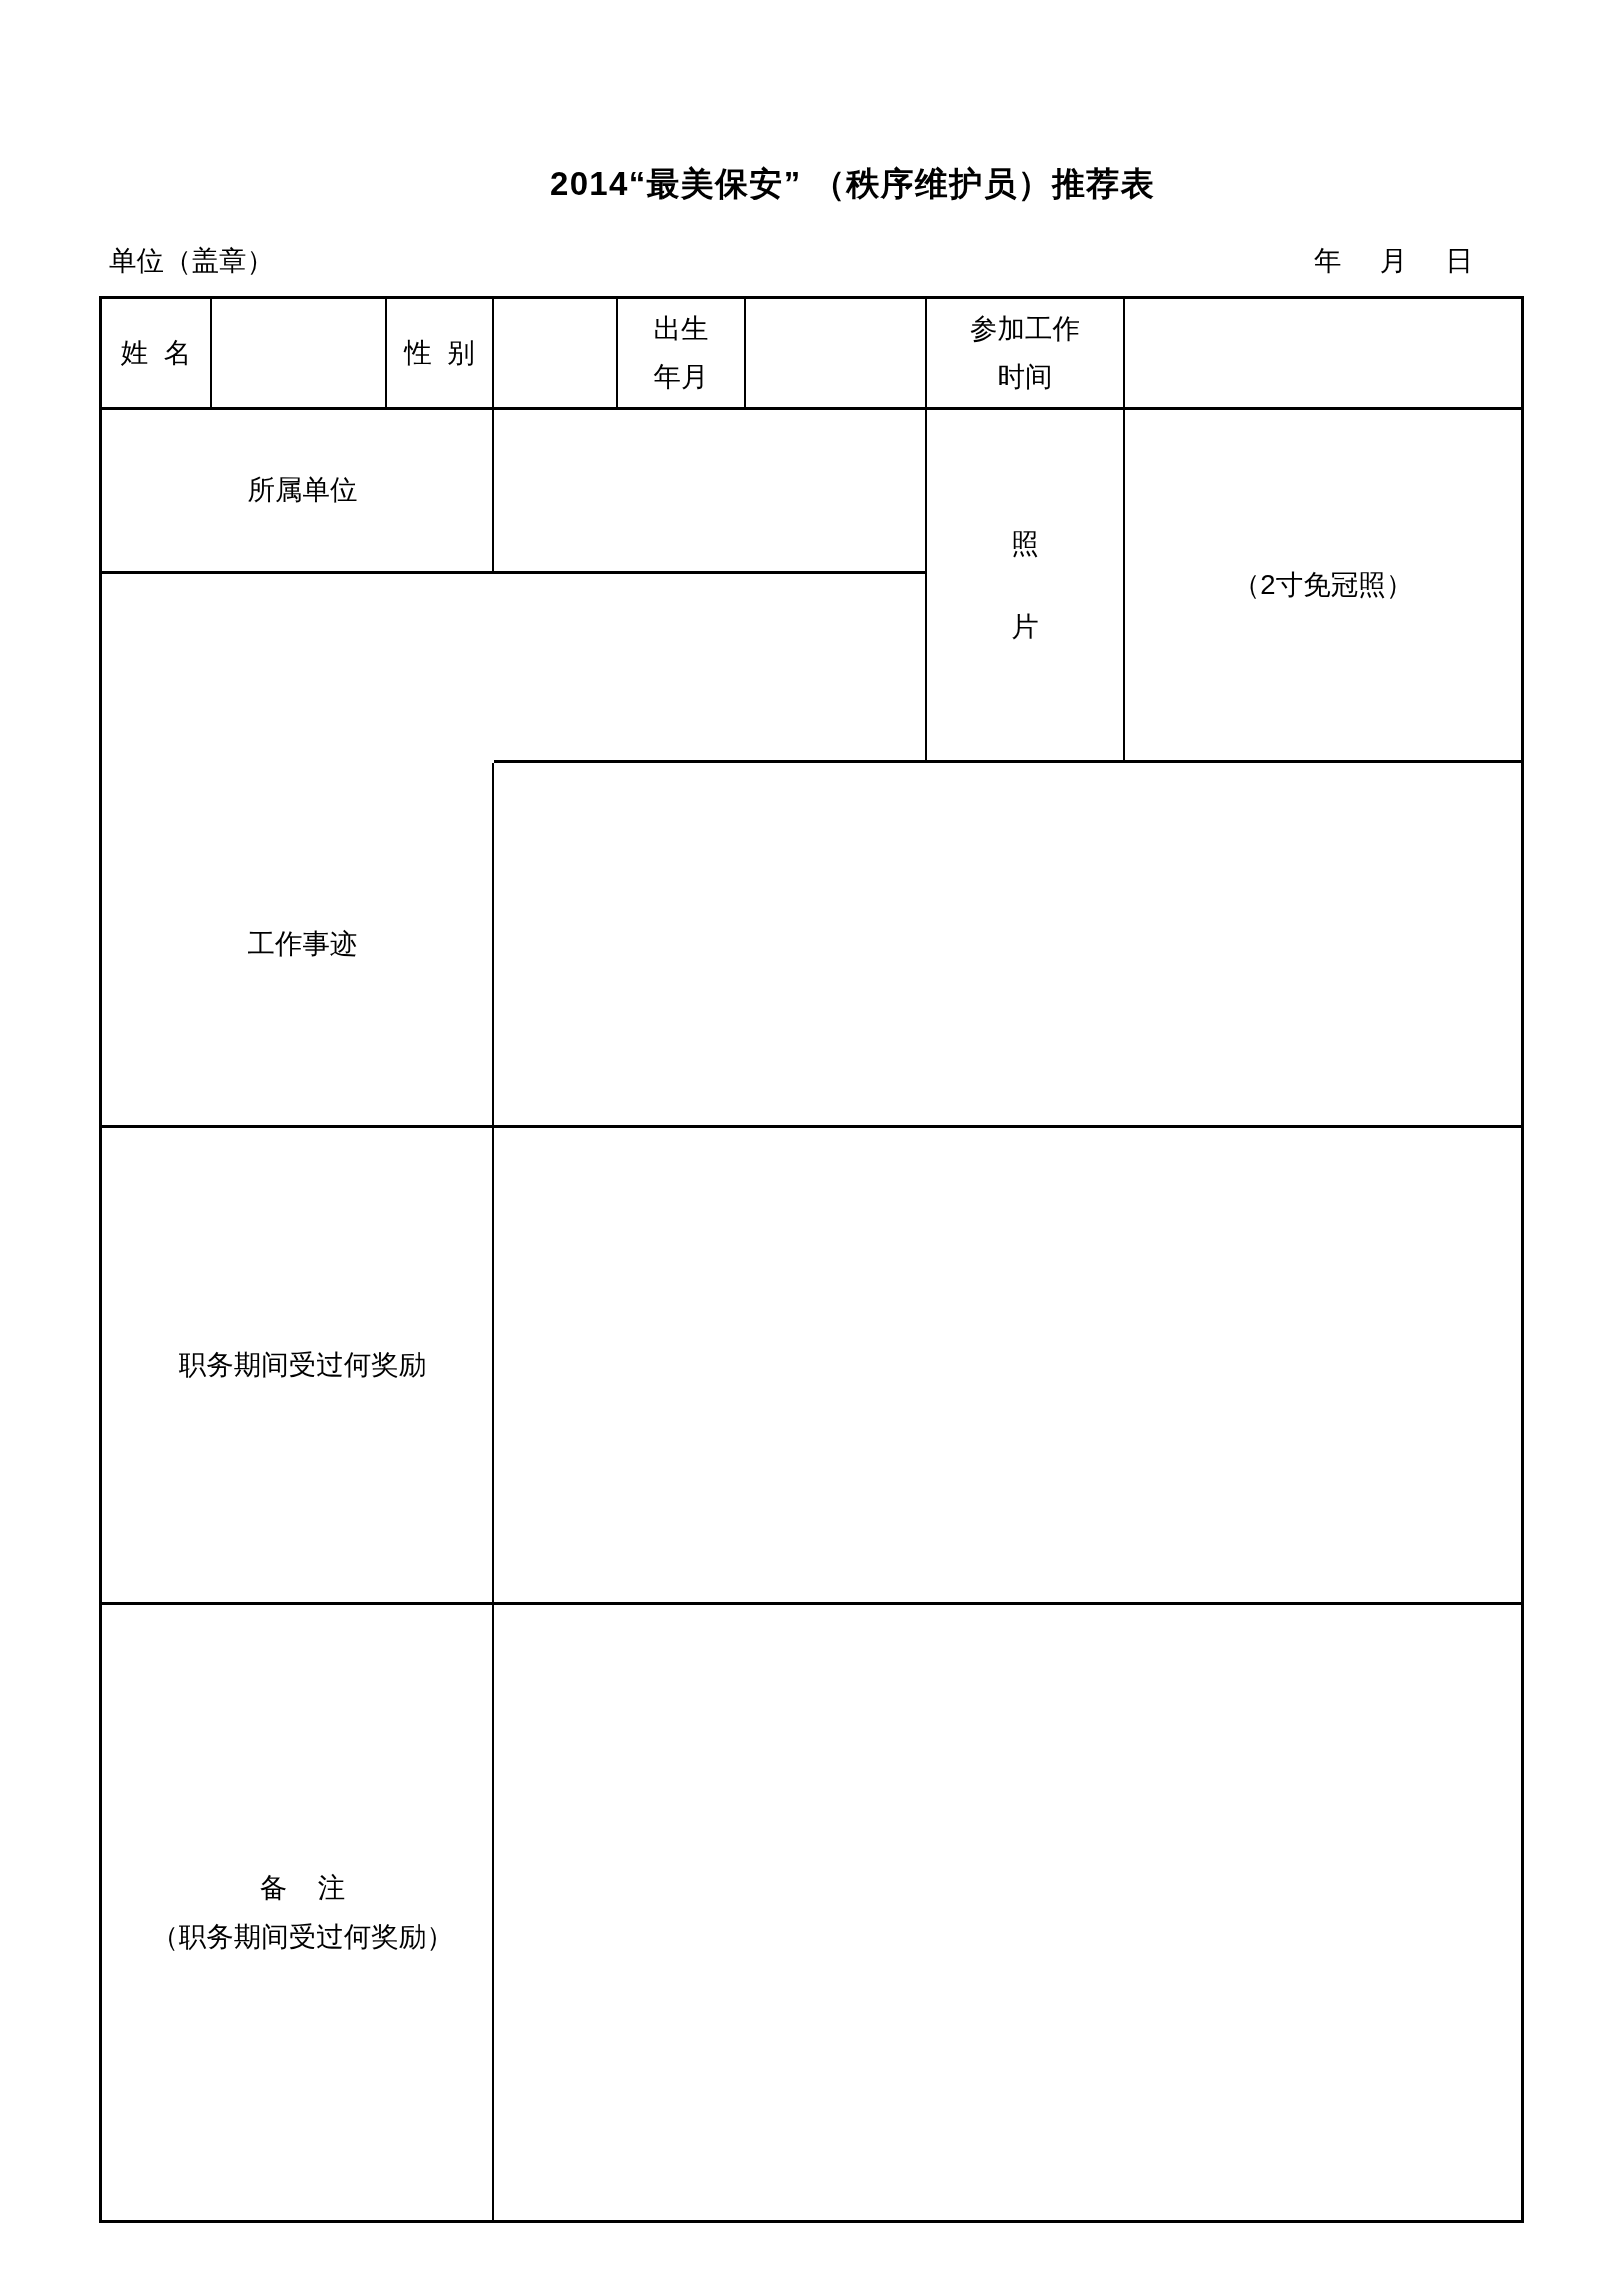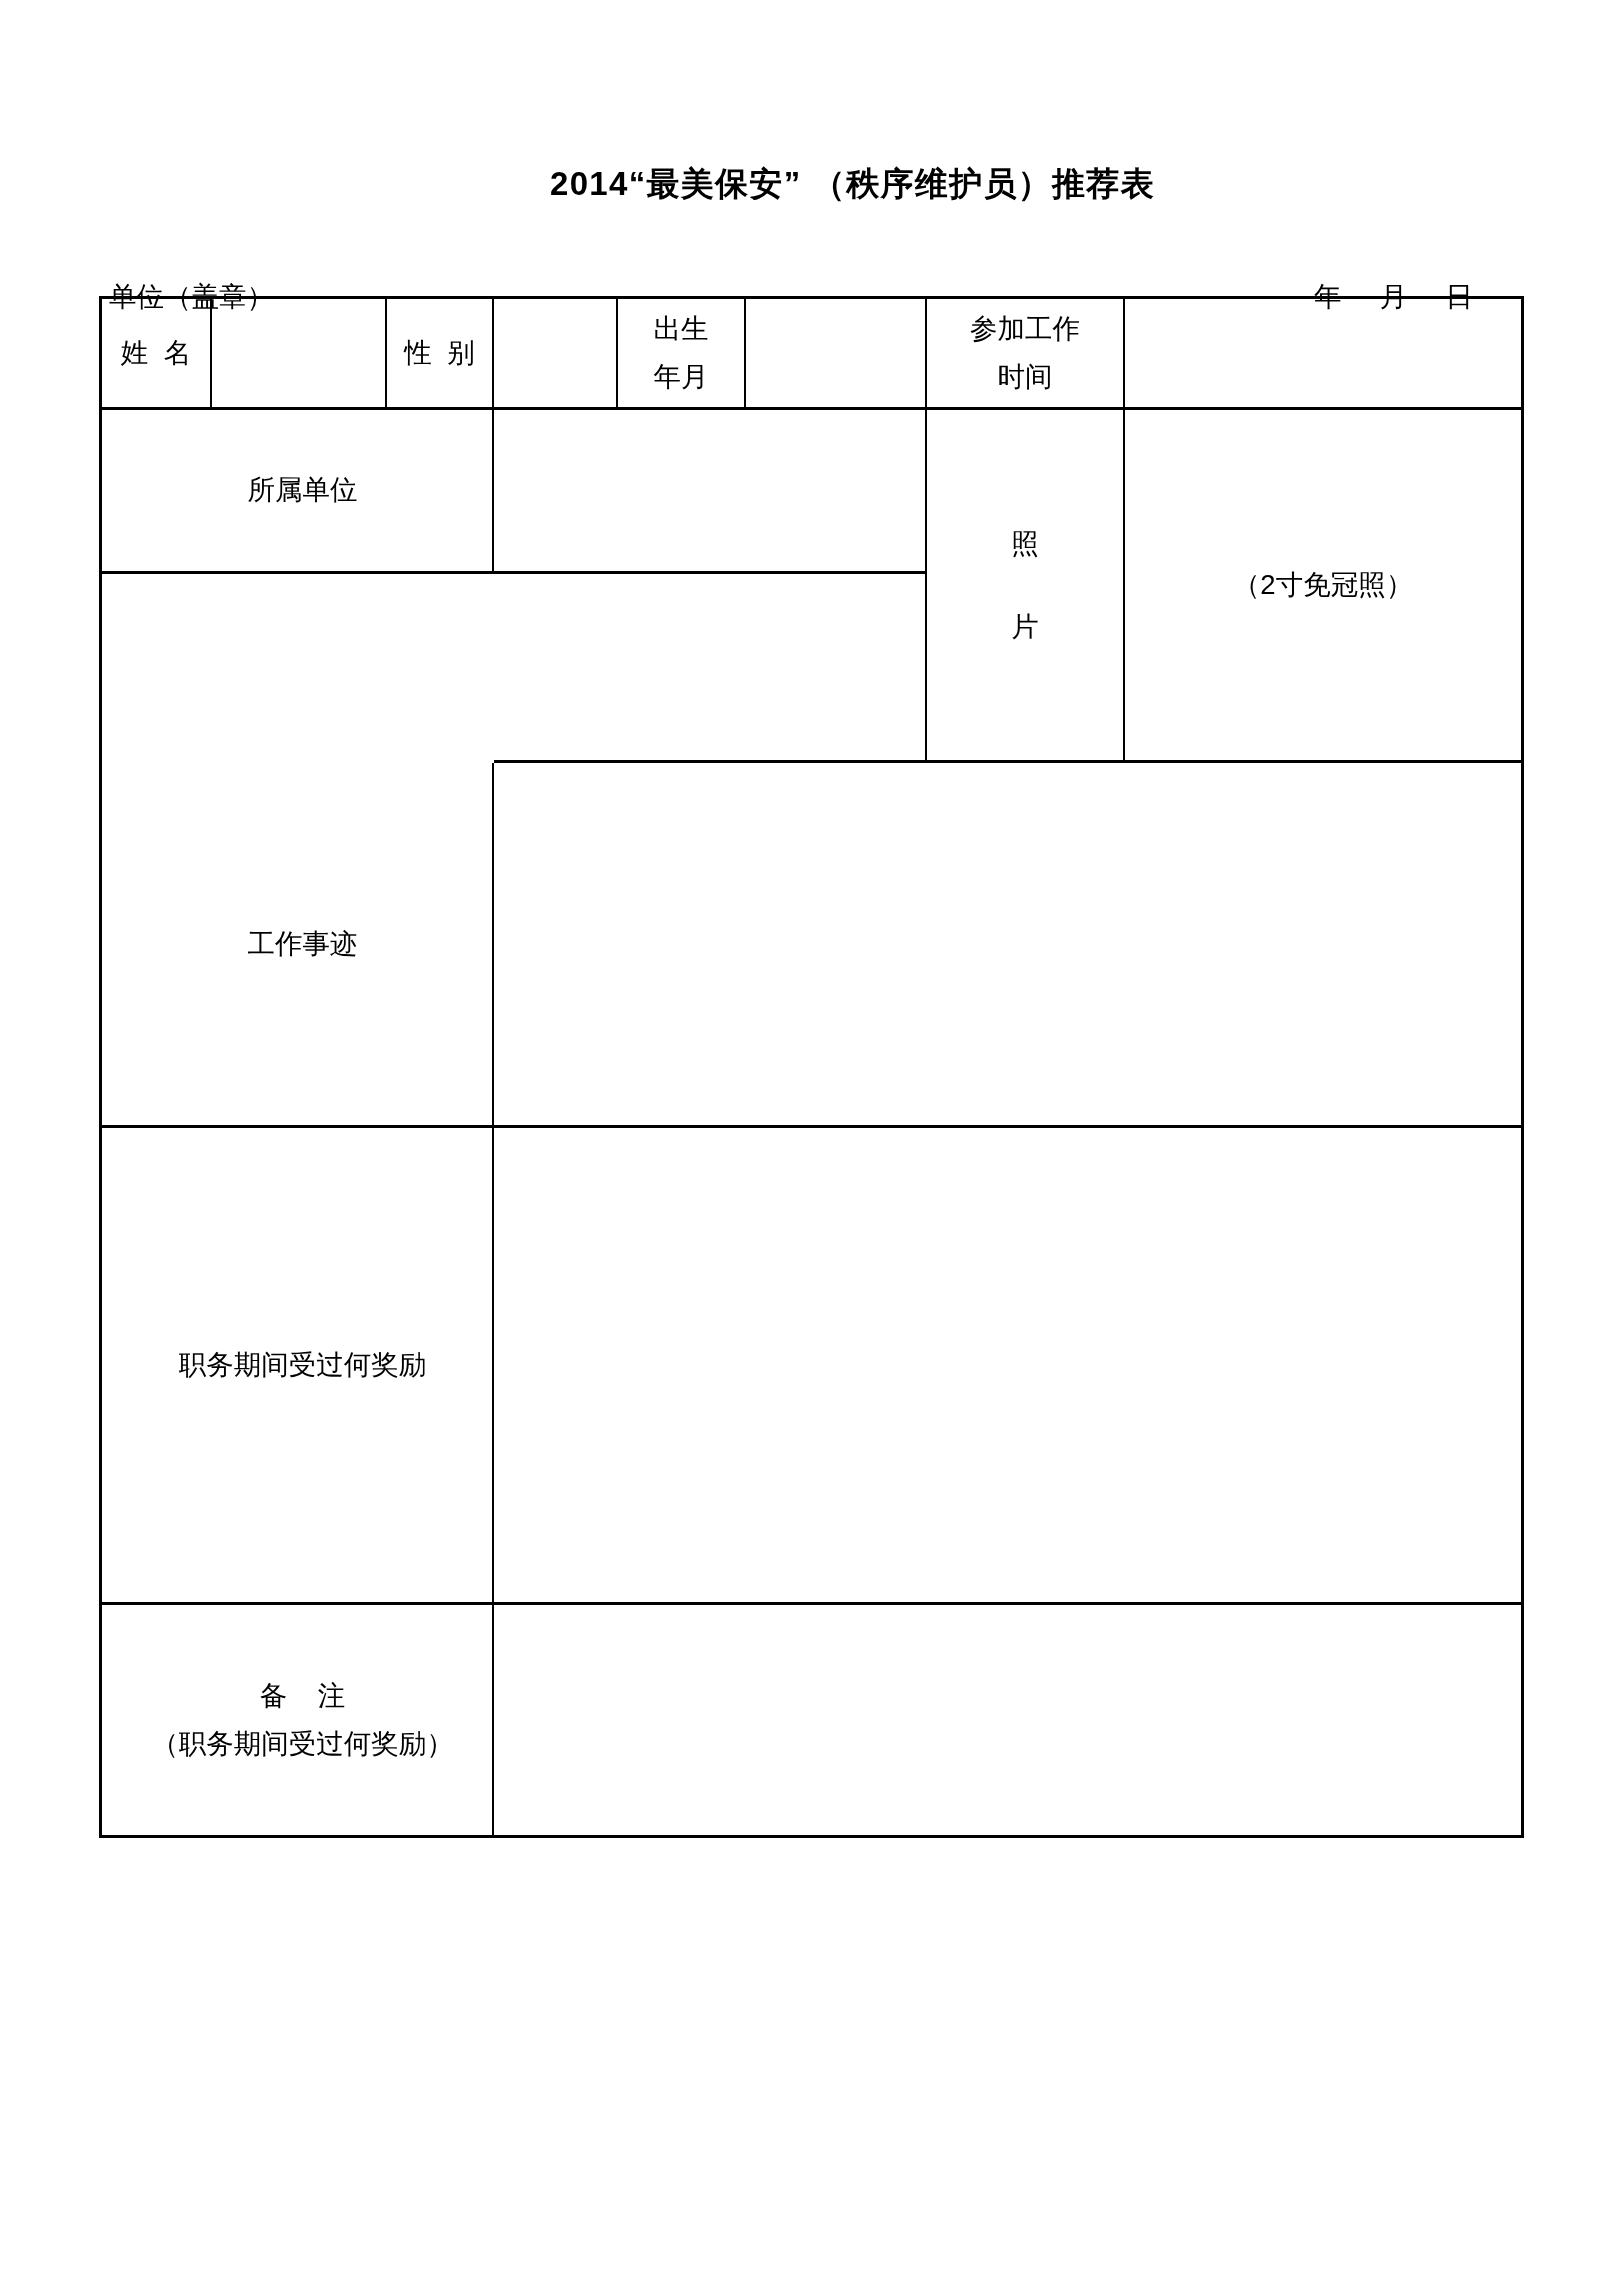--- a/index.html
+++ b/index.html
@@ -25,29 +25,28 @@
   }
   .header-line {
     position: absolute;
     left: 109px;
     top: 243px;
     width: 1364px;
     display: flex;
     justify-content: space-between;
     align-items: center;
     font-size: 27.5px;
-    margin-top: 36px;
   }
   .header-line .ht { white-space: pre; }
   .form-table {
     position: absolute;
     left: 99px;
     top: 296px;
     width: 1425px;
-    height: 1542px;
+    height: 1927px;
     box-sizing: border-box;
     border: 3.3px solid #000000;
     display: grid;
     grid-template-columns: 110px 175px 107px 124px 128px 181px 198px 1fr;
     grid-template-rows: 111px 164px 189px 365px 477px 1fr;
   }
   .cell {
     border-right: 2px solid #000000;
     border-bottom: 3.3px solid #000000;
     display: flex;

